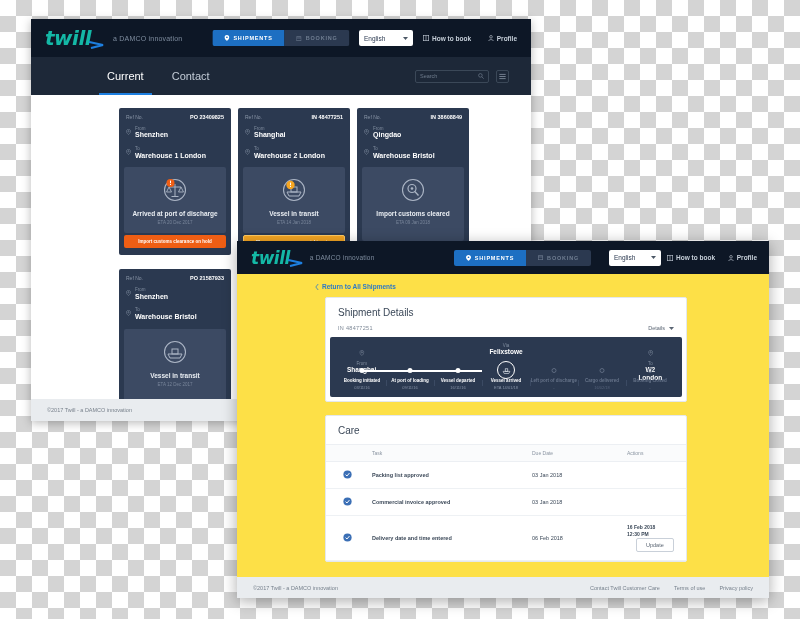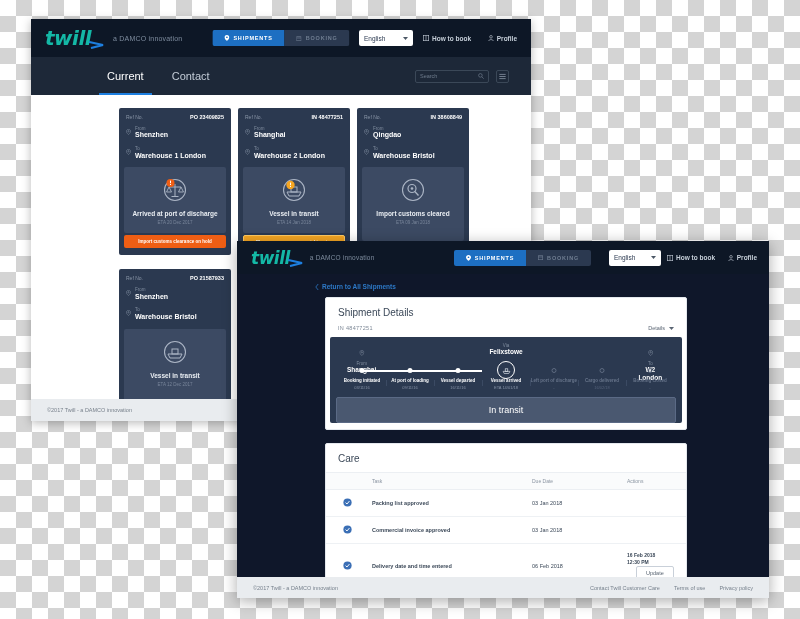--- a/index.html
+++ b/index.html
@@ -181,21 +181,21 @@
     display: flex; align-items: center; padding: 0 14px;
     position: relative;
   }
   .w2-topbar .logo { font-size: 17px; }
   .w2-topbar .tagline { margin-left: 20px; font-size: 6.5px; }
   .w2-topbar .seg-group { left: auto; right: 178px; transform: none; }
   .w2-topbar .lang-select { right: 108px; width: 52px; }
   .w2-topbar .tb-howto { right: 54px; }
   .w2-topbar .tb-profile { right: 12px; }
 
-  .w2-body { padding: 0; height: 303px; position: relative; background: #0f172a; }
+  .w2-body { padding: 0; height: 303px; position: relative; background: #fde047; }
   .return-link {
     color: #2d79c7; font-size: 6.5px; font-weight: 600;
     padding: 9px 0 0 78px;
     display: flex; align-items: center; gap: 3px;
   }
   .panel {
     background: #ffffff;
     border: 1px solid #e4e8ed;
     border-radius: 2px;
     margin: 7px 82px 0 88px;
@@ -695,23 +695,20 @@
             <div class="s-title">Cargo delivered</div>
             <div class="s-date">16/02/18</div>
           </div>
           <div class="step todo">
             <span class="dot pending"></span>
             <div class="s-title">Booking closed</div>
             <div class="s-date">-</div>
           </div>
         </div>
 
-        <div class="transit-bar">
-          <span>In transit</span>
-        </div>
       </div>
     </div>
 
     <div class="panel tasks-panel">
       <div class="tasks-title">Care</div>
       <table class="tasks">
         <thead>
           <tr>
             <th class="col-chk"></th>
             <th class="col-task">Task</th>

